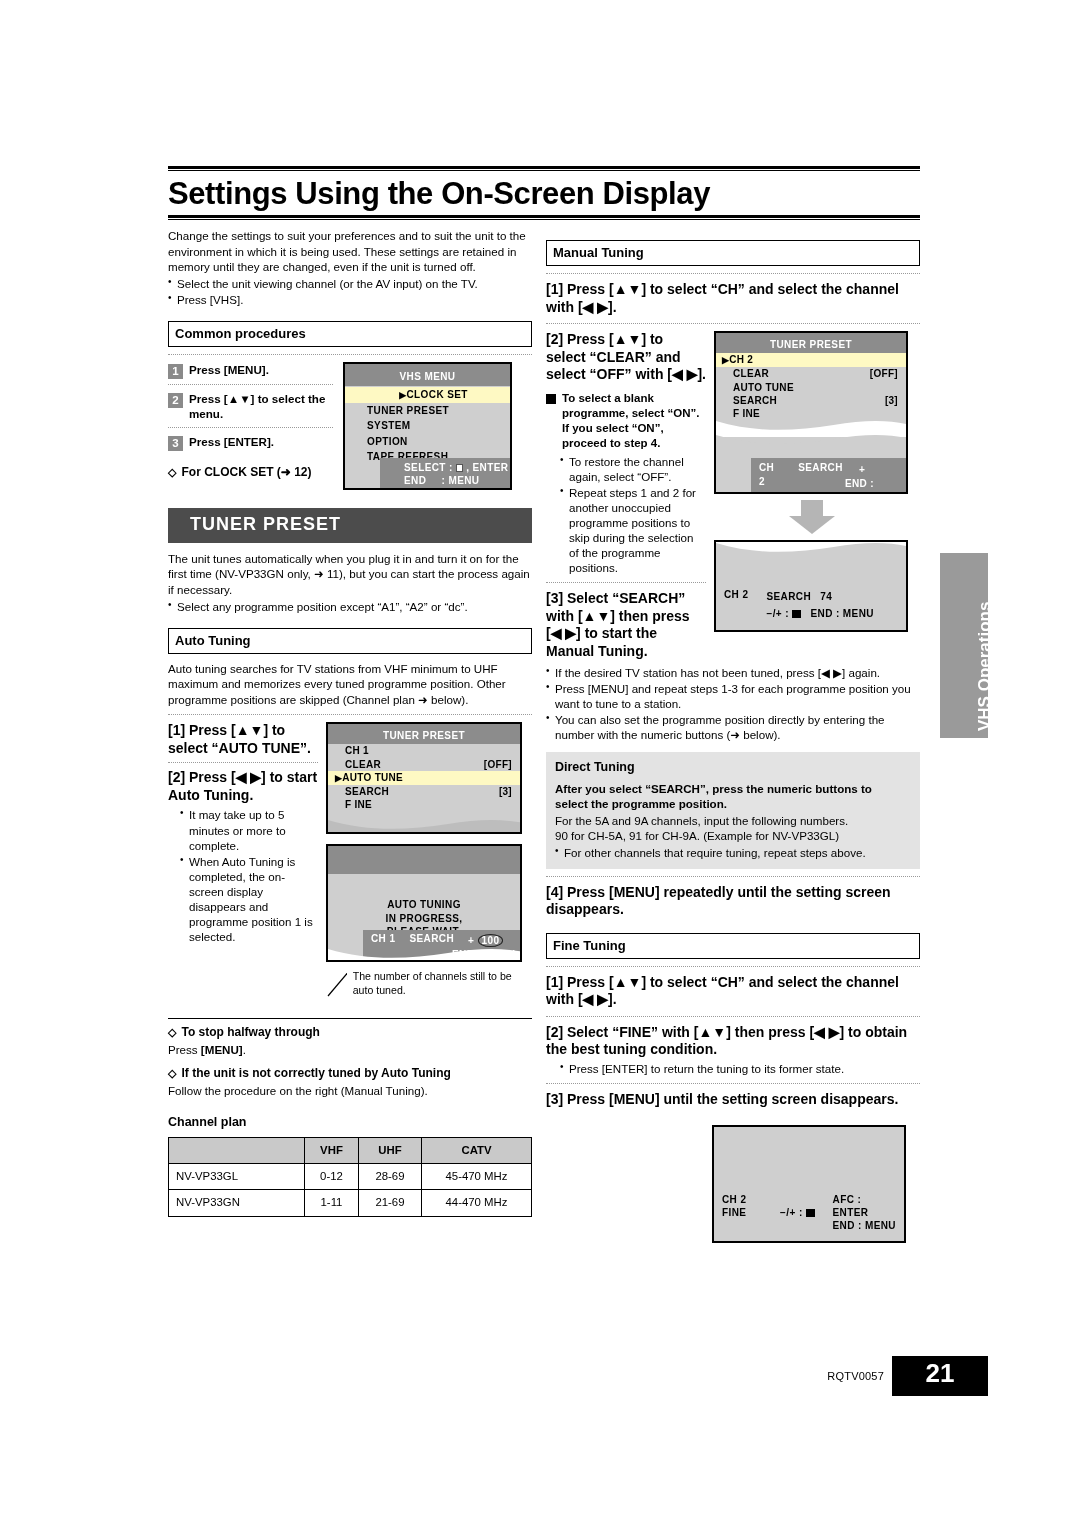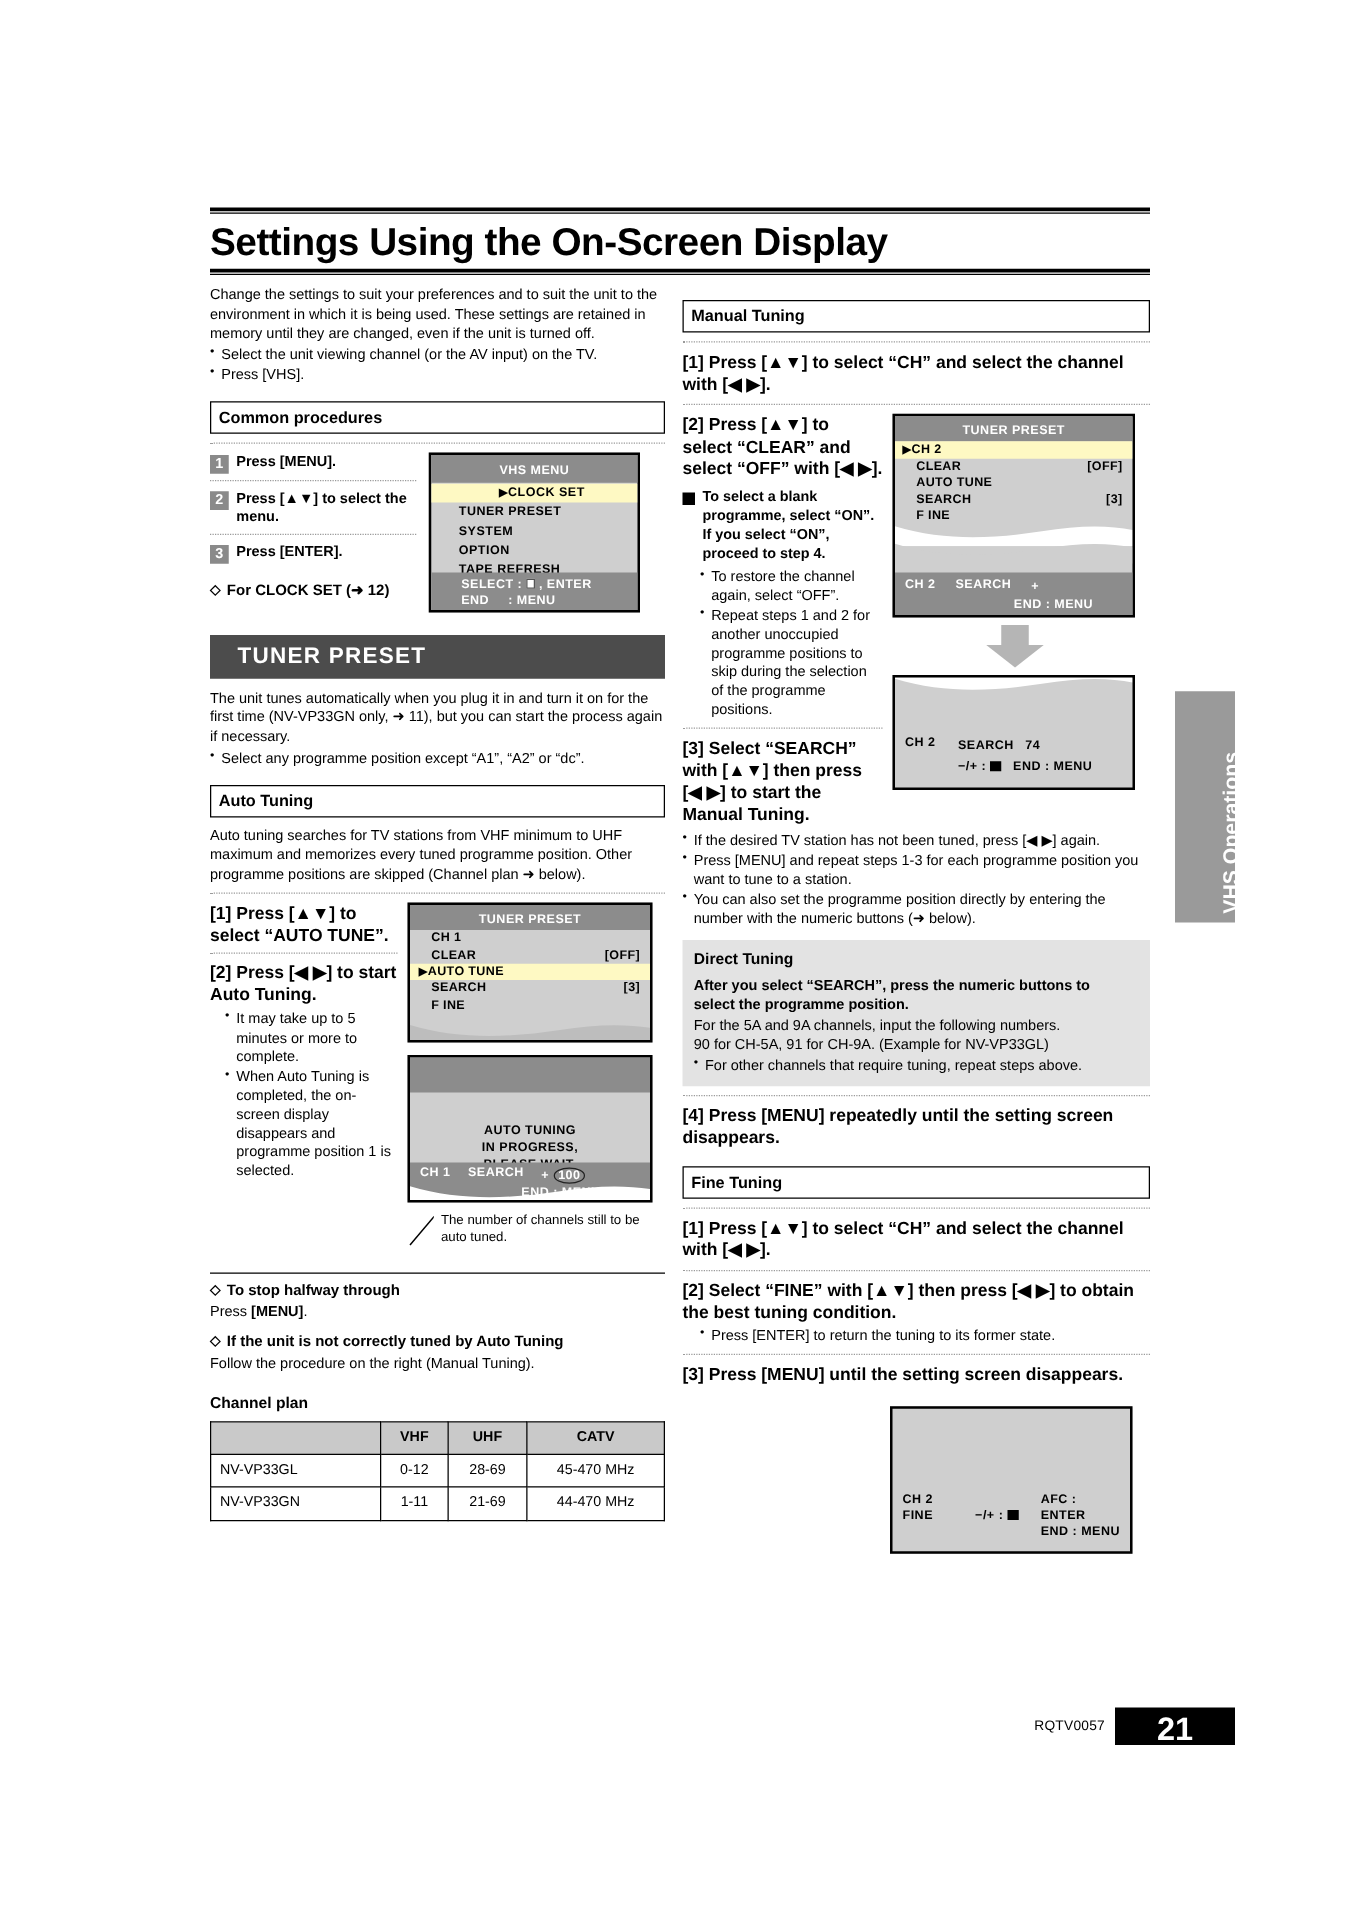--- a/index.html
+++ b/index.html
@@ -60,21 +60,21 @@
   .diamond-head { font-size:12px; font-weight:bold; margin-top:3px; }
   .dia { font-size:11px; }
 
   .sq-note { display:flex; gap:6px; align-items:flex-start; }
   .sq { width:10px; height:10px; min-width:10px; background:#000; margin-top:3px; }
 
   
   .tv { position:relative; background:#cfcfcf; border:2px solid #000; overflow:hidden;
         font-family:"Liberation Sans", sans-serif; }
   .tv .hdr { background:#8c8c8c; color:#fff; }
-  .tv .ftr { background:#8c8c8c; color:#fff; }
+  .tv .ftr { background:#8c8c8c; color:#fff;margin-left:35px; }
   .tv .osd { font-size:10px; font-weight:bold; letter-spacing:0.4px; }
   .tv .row { display:flex; justify-content:space-between; padding:0 8px 0 6px;
              font-size:10px; font-weight:bold; letter-spacing:0.3px; }
   .tv .hl { background:#fef9c3; color:#000;text-align:center; }
   .ctr { text-align:center; }
   .arrowmark { font-size:9px; }
 
   
   .wave { position:absolute; left:0; right:0; bottom:0; height:16px; }
 
@@ -105,21 +105,21 @@
   .sidetab span {
     display:block; color:#fff; font-size:17px; font-weight:bold; white-space:nowrap;
     transform:rotate(-90deg); transform-origin:left top;
     position:absolute; left:34px; top:178px;
   }
 
   
   .footer { position:absolute; right:92px; bottom:132px; display:flex; align-items:center; gap:8px; }
   .footer .code { font-size:11px; letter-spacing:0.2px; }
   .footer .pg { background:#000; color:#fff; font-size:26px; font-weight:bold;
-                width:96px; height:30px; line-height:34px; text-align:center; }
+                width:96px; height:40px; line-height:34px; text-align:center; }
 
   .callout-note { font-size:10.6px; line-height:1.3; }
 </style>
 </head>
 <body>
 
 <div class="page">
 
   <div class="title-wrap">
     <div class="rule-top"></div>

